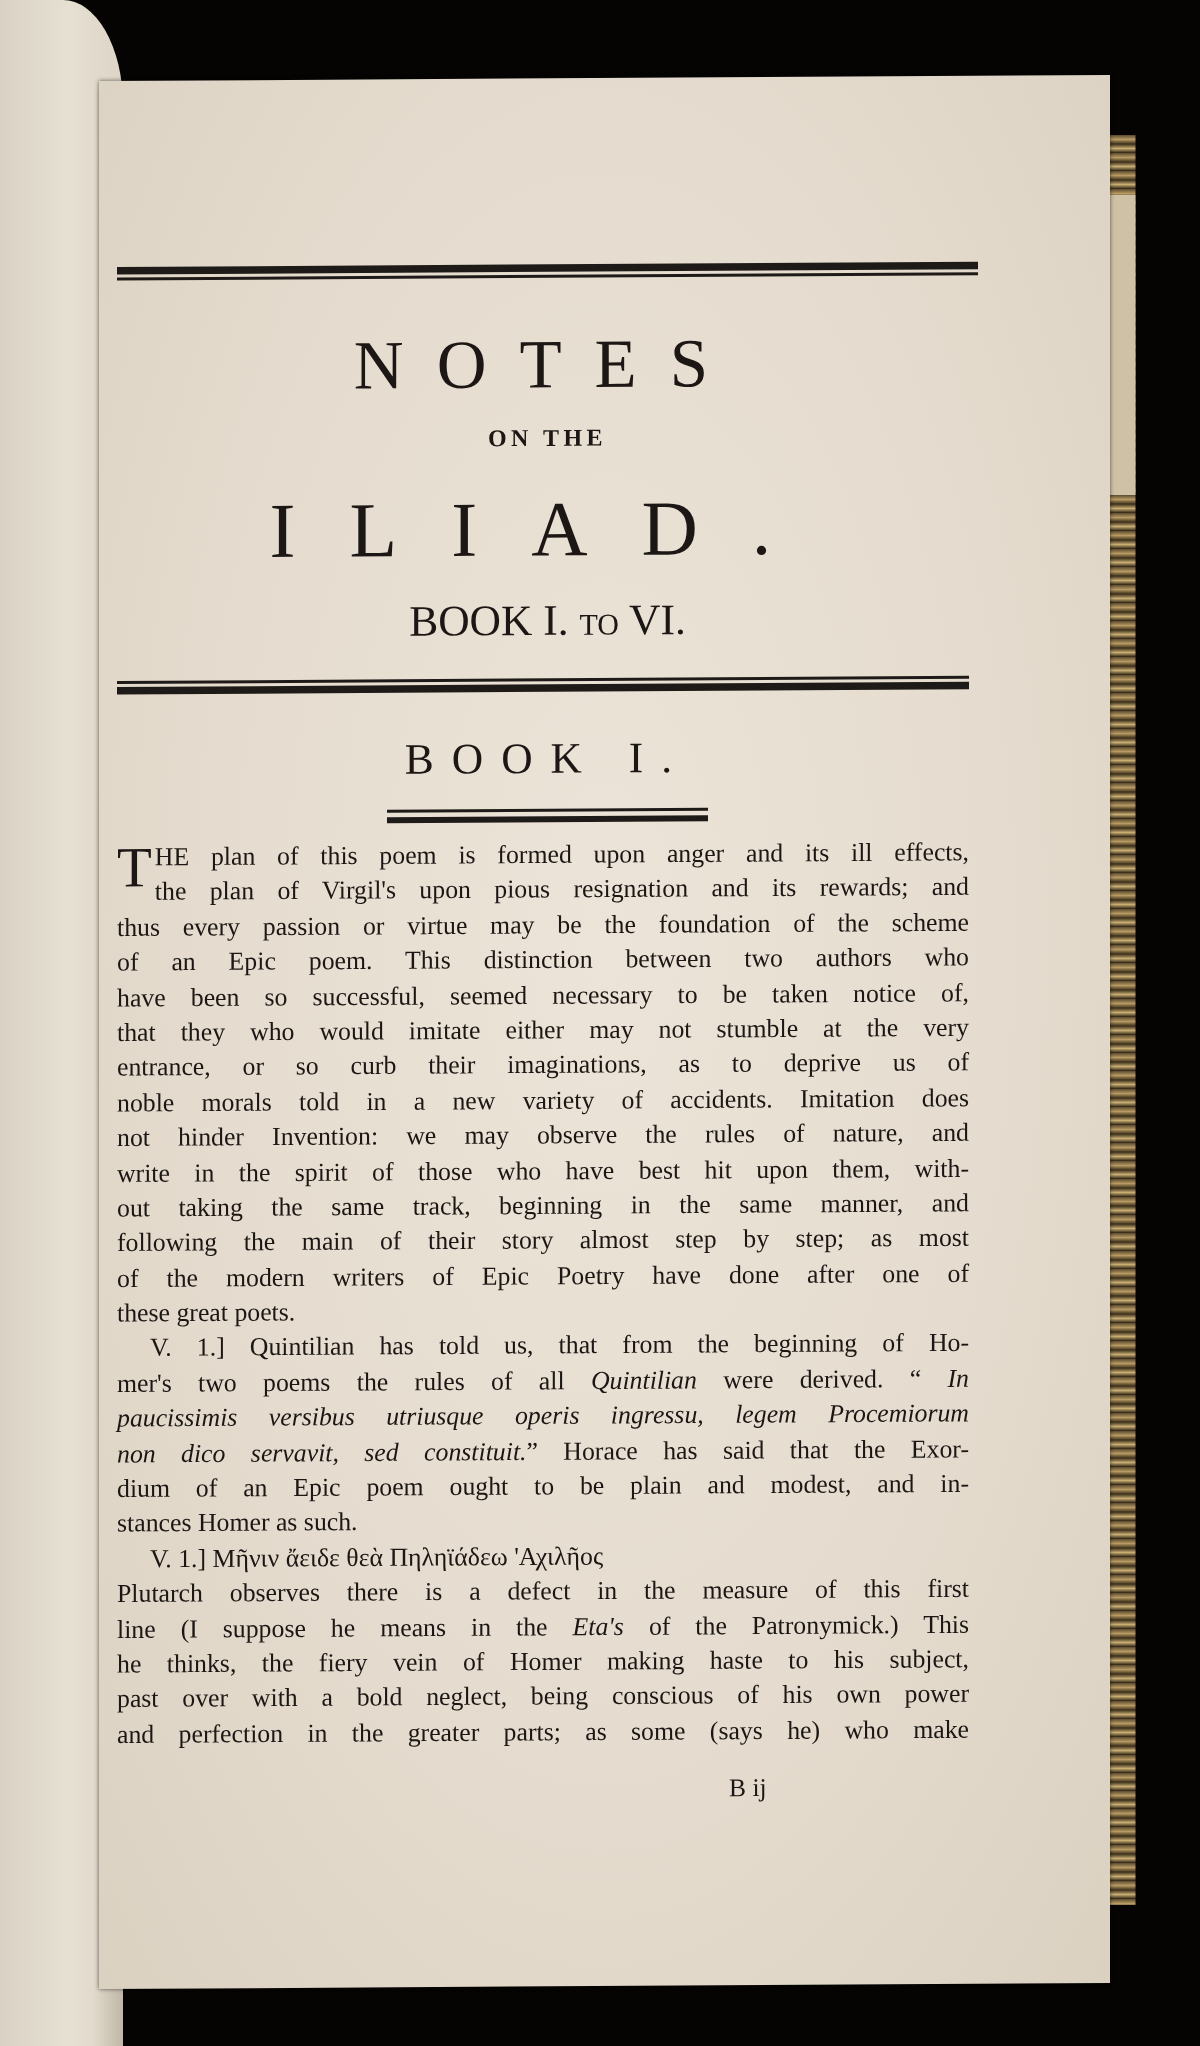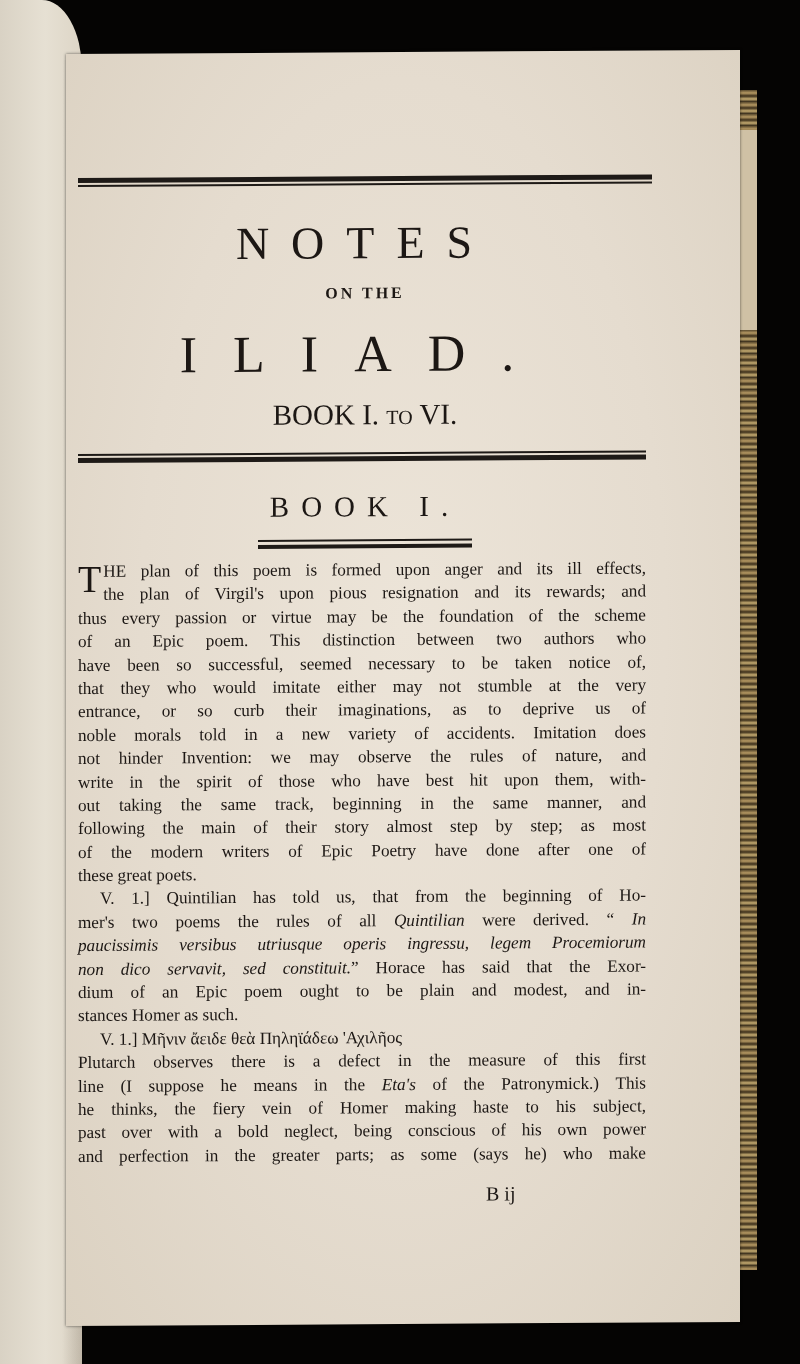--- a/index.html
+++ b/index.html
@@ -71,21 +71,21 @@
       font-size: 17.2px; line-height: 23.4px; text-align: justify;
     }
     .line { display: block; white-space: nowrap; text-align-last: justify; text-align: justify; height: 23.4px; }
     .line.last { text-align-last: left; }
     .dropcap {
       float: left; font-size: 38px; line-height: 30px; margin: 4px 2px 0 0;
     }
     .indent { padding-left: 22px; }
     i { font-style: italic; }
     .signature {
-      position: absolute; left: 408px; top: 1131px; font-size: 20px;
+      position: absolute; left: 408px; top: 1131px; font-size: 17px;
     }
   </style>
 </head>
 <body>
 
 <div class="left-page"></div>
 <div class="left-page-shadow"></div>
 <div class="edge-strip"></div>
 <div class="edge-paper"></div>
 

